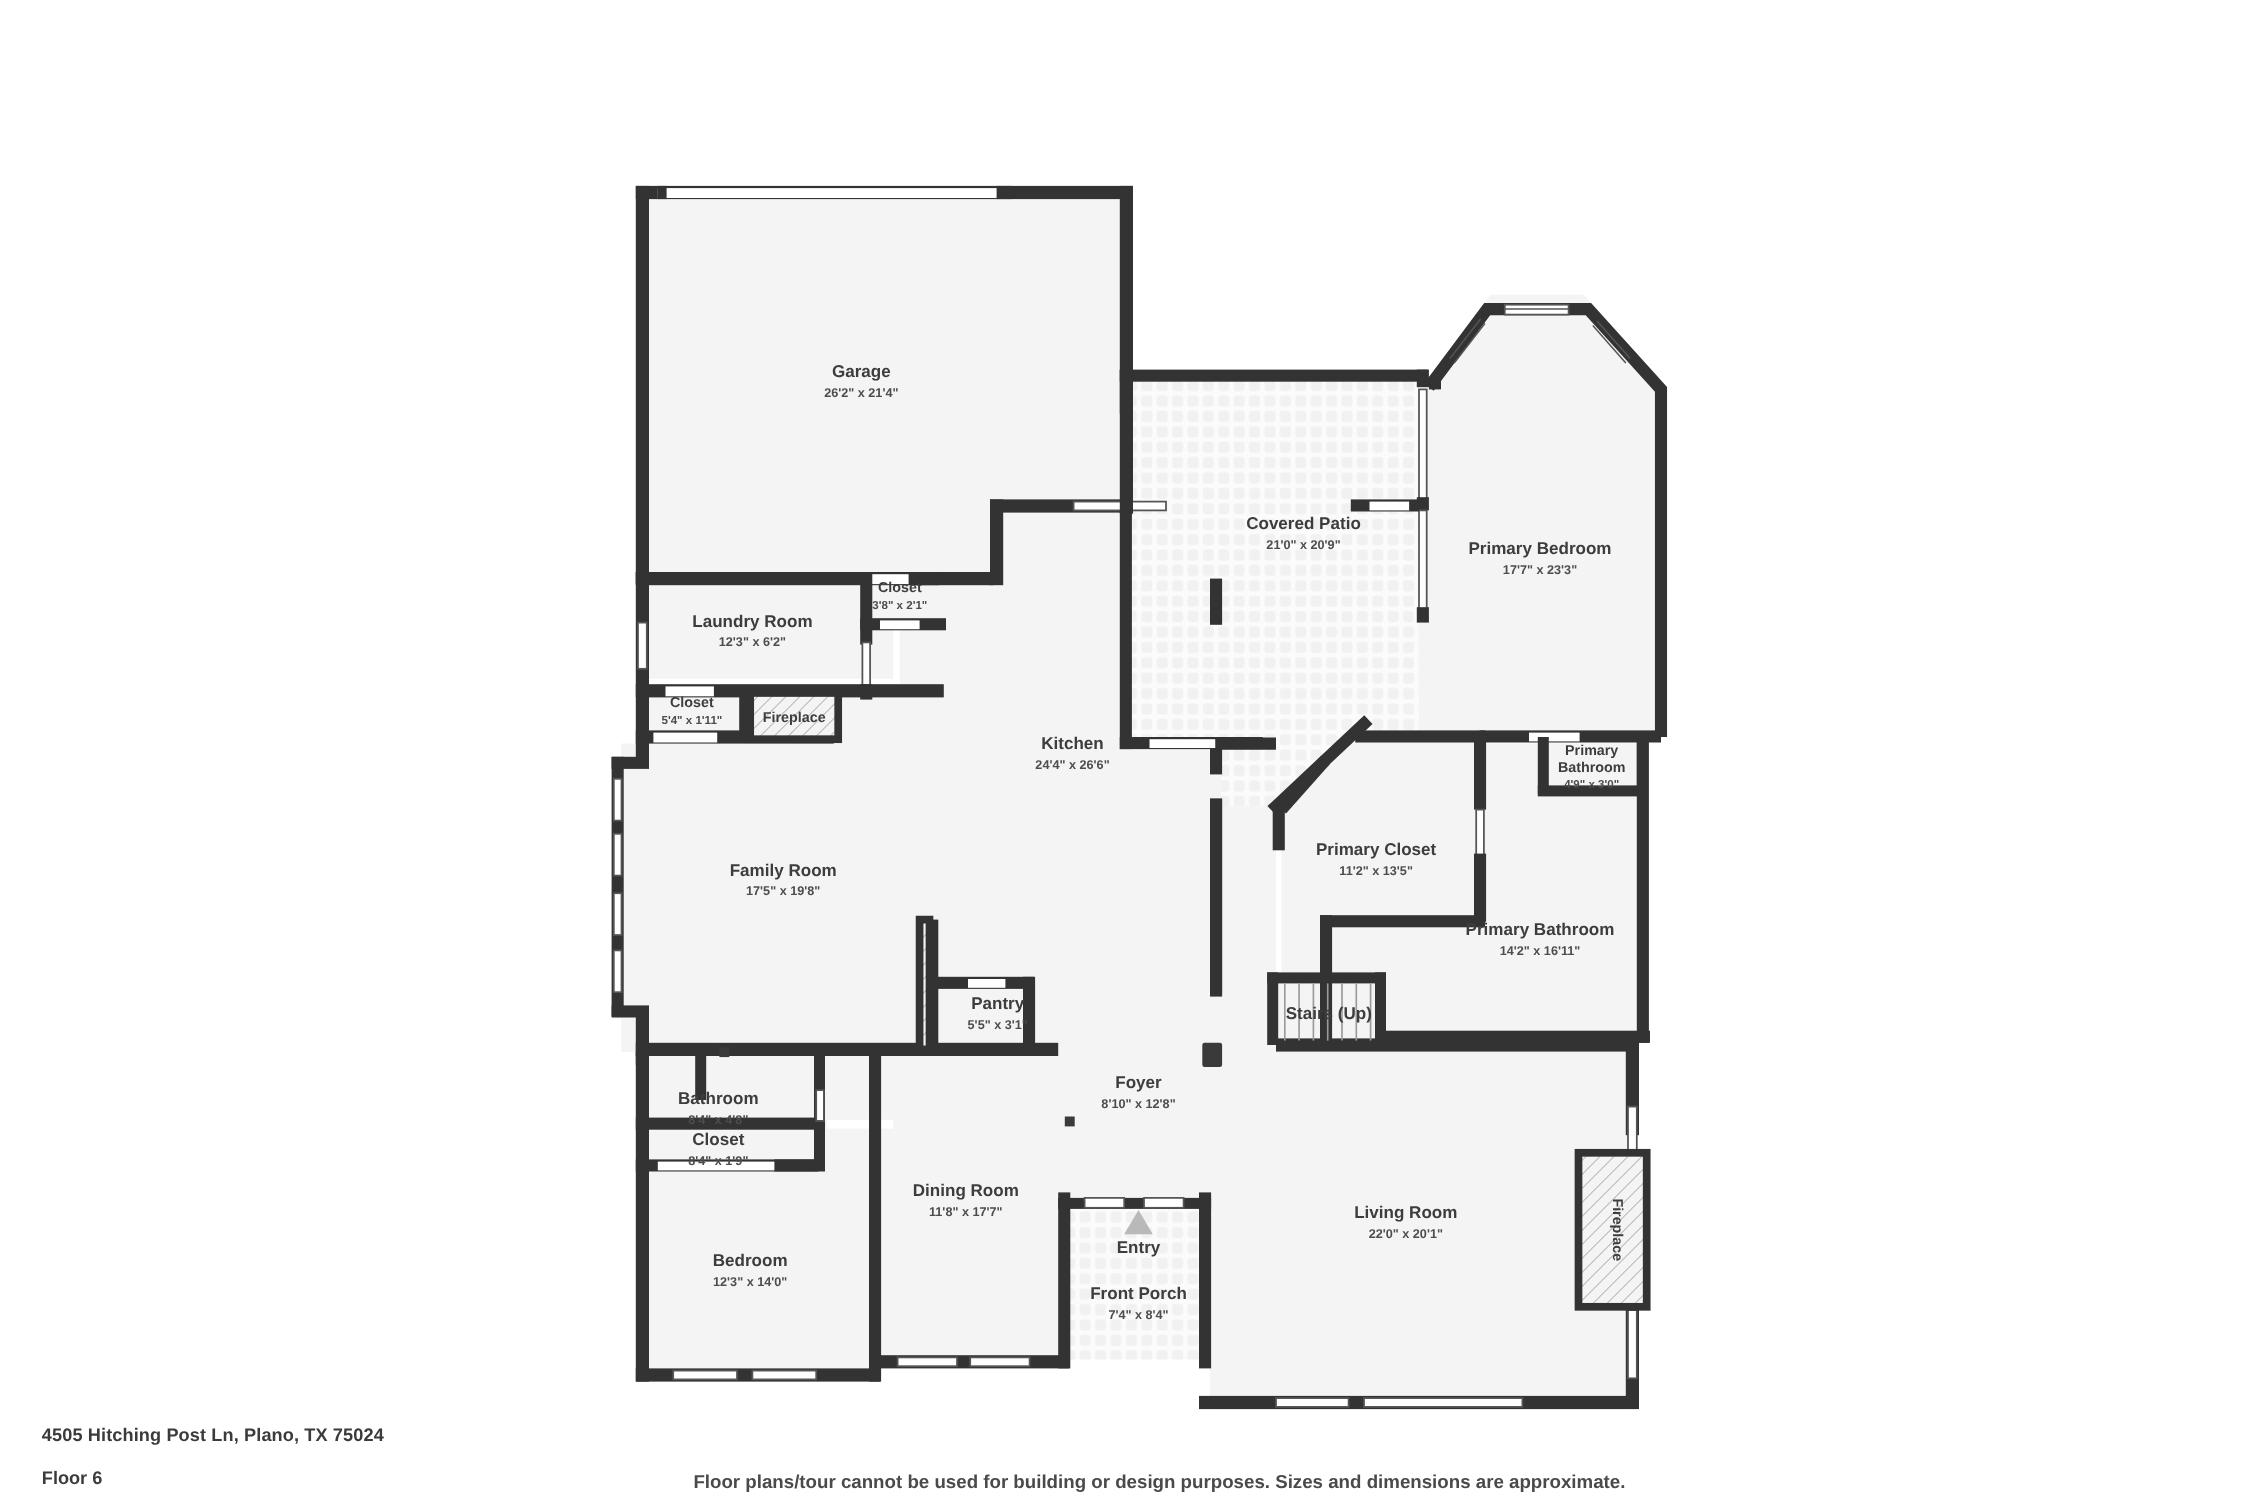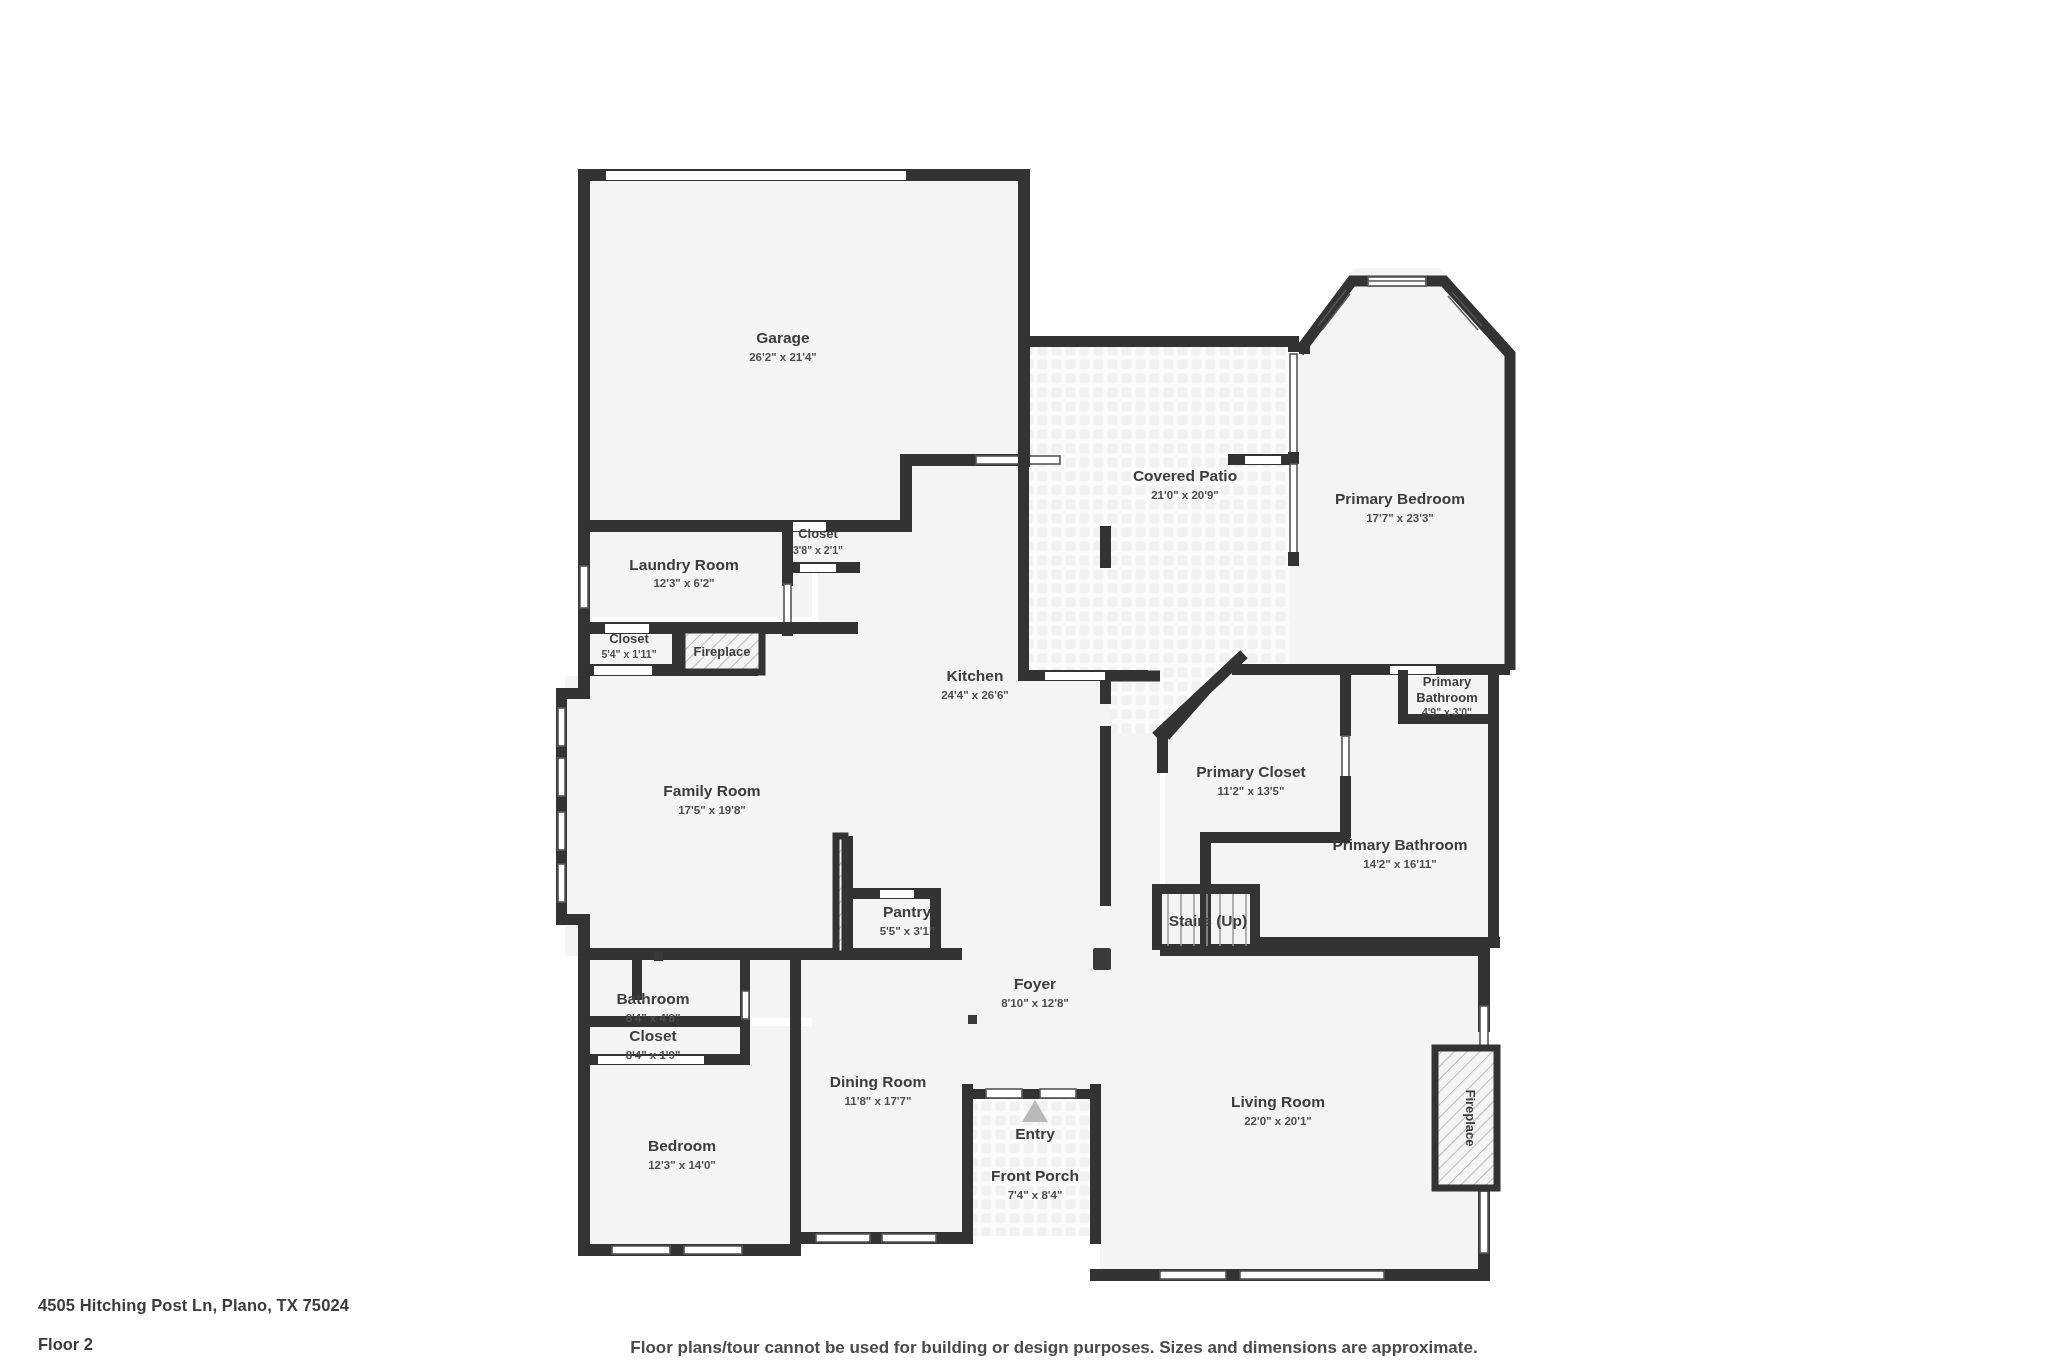--- a/index.html
+++ b/index.html
@@ -402,15 +402,15 @@
       <text class="room-label" x="1035" y="1145">Front Porch</text>
       <text class="room-dim" x="1035" y="1163">7'4" x 8'4"</text>
 
       <text class="room-label sm" x="1466" y="1082" transform="rotate(90 1466 1082)">Fireplace</text>
     </g>
   </svg>
 </div>
 
 <div id="footer-block">
   <div id="address-line">4505 Hitching Post Ln, Plano, TX 75024</div>
-  <div id="floor-line">Floor 2</div>
+  <div id="floor-line">Floor 6</div>
   <div id="disclaimer-line">Floor plans/tour cannot be used for building or design purposes. Sizes and dimensions are approximate.</div>
 </div>
 
 </body></html>

